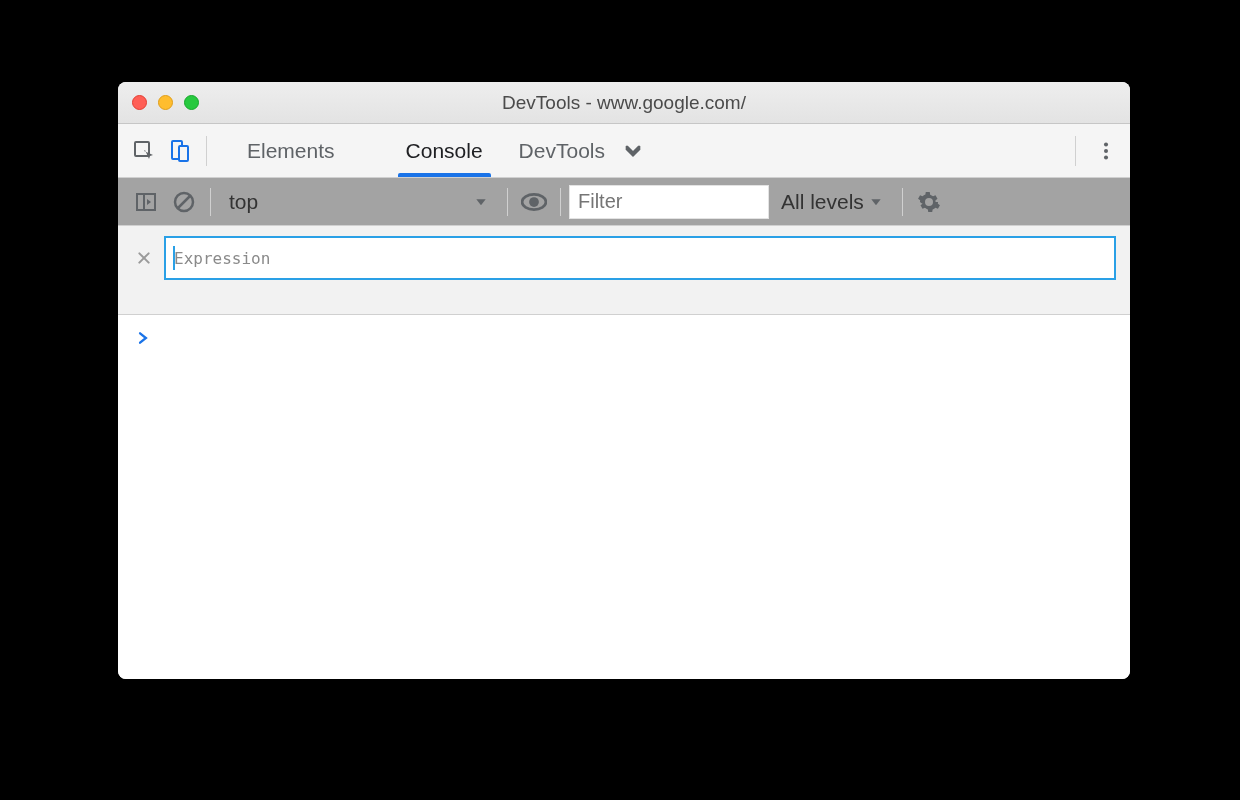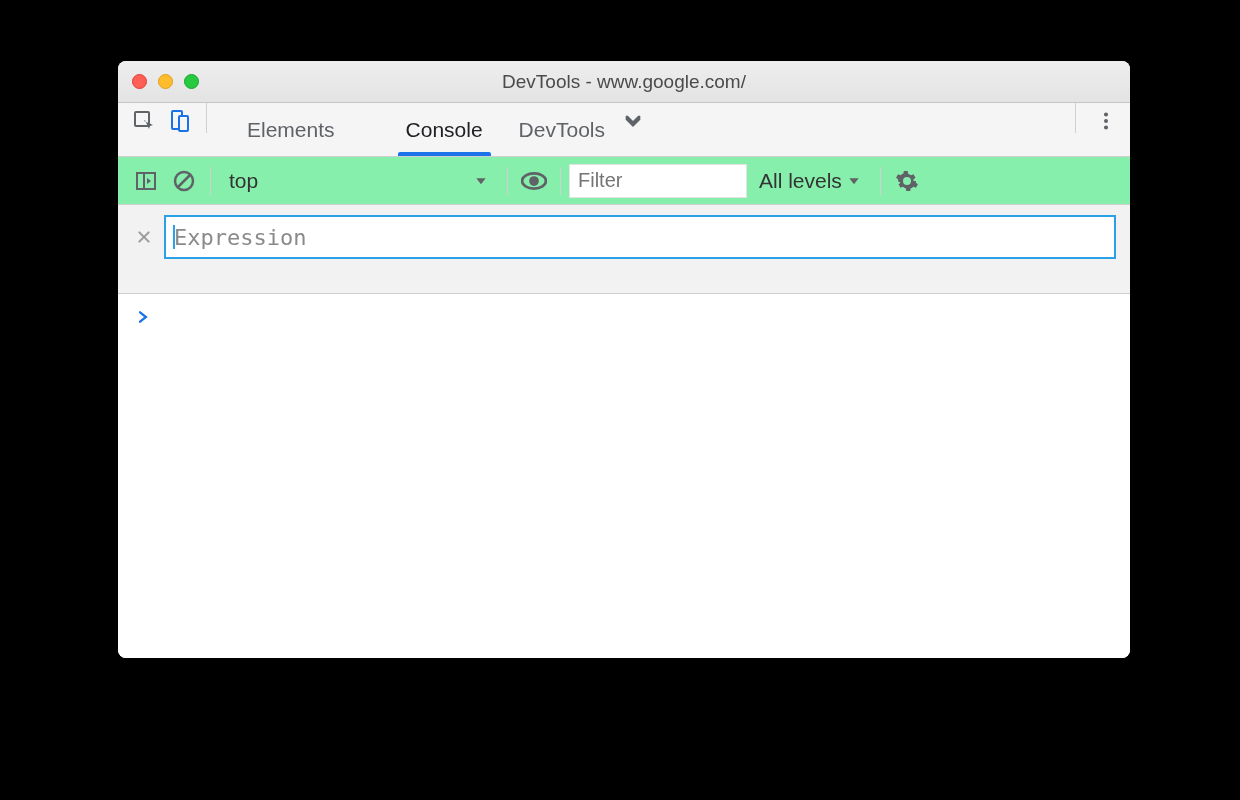--- a/index.html
+++ b/index.html
@@ -9,21 +9,21 @@
     background: #000;
     font-family: "Helvetica Neue", Arial, sans-serif;
     -webkit-font-smoothing: antialiased;
   }
   .backdrop {
     position: absolute; inset: 0;
     background: #000;
   }
   .window {
     position: absolute;
-    left: 118px; top: 61px;
+    left: 118px; top: 82px;
     width: 1012px; height: 597px;
     background: #fff;
     border-radius: 8px;
     overflow: hidden;
     box-shadow: 0 25px 50px rgba(0,0,0,.55), 0 0 0 1px rgba(0,0,0,.15);
     display: flex;
     flex-direction: column;
   }
 
   
@@ -44,21 +44,21 @@
   .tl.green { background:#27c93f; border:1px solid #17a82c; }
   .title {
     flex: 1; text-align: center;
     font-size: 19px; color:#4b4b4b;
     font-weight: 400;
   }
 
   
   .tabsrow {
     height: 54px;
-    display: flex; 
+    display: flex; align-items: center;
     border-bottom: 1px solid #d0d0d0;
     background: #f5f5f5;
     padding: 0 6px 0 8px;
   }
   .iconbtn {
     width: 36px; height: 36px;
     display:flex; align-items:center; justify-content:center;
     border-radius:3px;
     color:#5f6367;
   }
@@ -78,37 +78,37 @@
     content:""; position:absolute; left:-6px; right:-6px; bottom:0;
     height:4px; background:#1a73e8; border-radius:2px 2px 0 0;
   }
   .spacer { flex:1; }
   .more { margin-left:8px; }
   .menu-dots { margin-left:4px; }
 
   
   .ctoolbar {
     height: 48px;
-    background: #86efac;
+    background: #a3a3a3;
     border-bottom: 1px solid #d0d0d0;
     display:flex; align-items:center;
     padding: 0 6px 0 10px;
     gap: 2px;
   }
   .ctoolbar .vsep { height:28px; margin:0 6px; }
   .context-select {
     display:flex; align-items:center; gap:10px;
     padding: 0 10px;
     height: 36px;
     min-width: 280px;
     font-size:21px; color:#333;
   }
   .context-select .caret { margin-left:auto; color:#5f6367; }
   .filter-input {
-    height: 34px; width: 178px;
+    height: 34px; width: 200px;
     border: 1px solid #e3e3e3;
     background:#fff;
     font-size:20px; color:#888;
     padding: 2px 8px; outline:none;
     font-family: inherit;
   }
   .levels {
     display:flex; align-items:center; gap:4px;
     font-size:21px; color:#333; padding:0 10px;
   }
@@ -130,21 +130,21 @@
     border: 2px solid #2aa0e6;
     background:#fff;
     height:44px;
     display:flex; align-items:center;
     padding: 0 6px;
     position: relative;
   }
   .expr-input {
     border:none; outline:none; width:100%;
     font-family: ui-monospace, "SF Mono", Menlo, Consolas, monospace;
-    font-size:22px; color:#333;
+    font-size:16px; color:#333;
     background: transparent;
   }
   .expr-input::placeholder { color:#8a8a8a; }
   .caret-blink {
     position:absolute; left:7px; top:8px; bottom:8px; width:2px;
     background:#2aa0e6;
     animation: blink 1s steps(1) infinite;
   }
   @keyframes blink { 50% { opacity:0; } }
 

